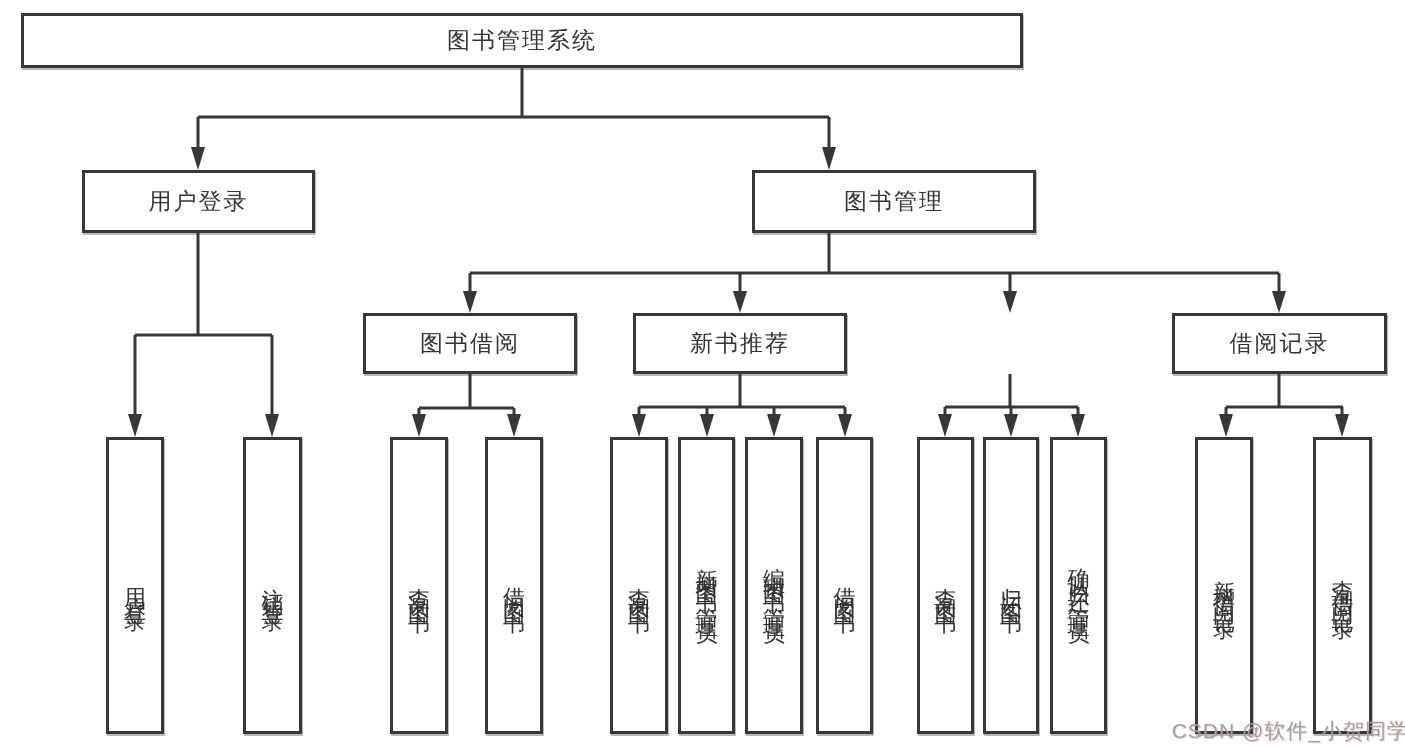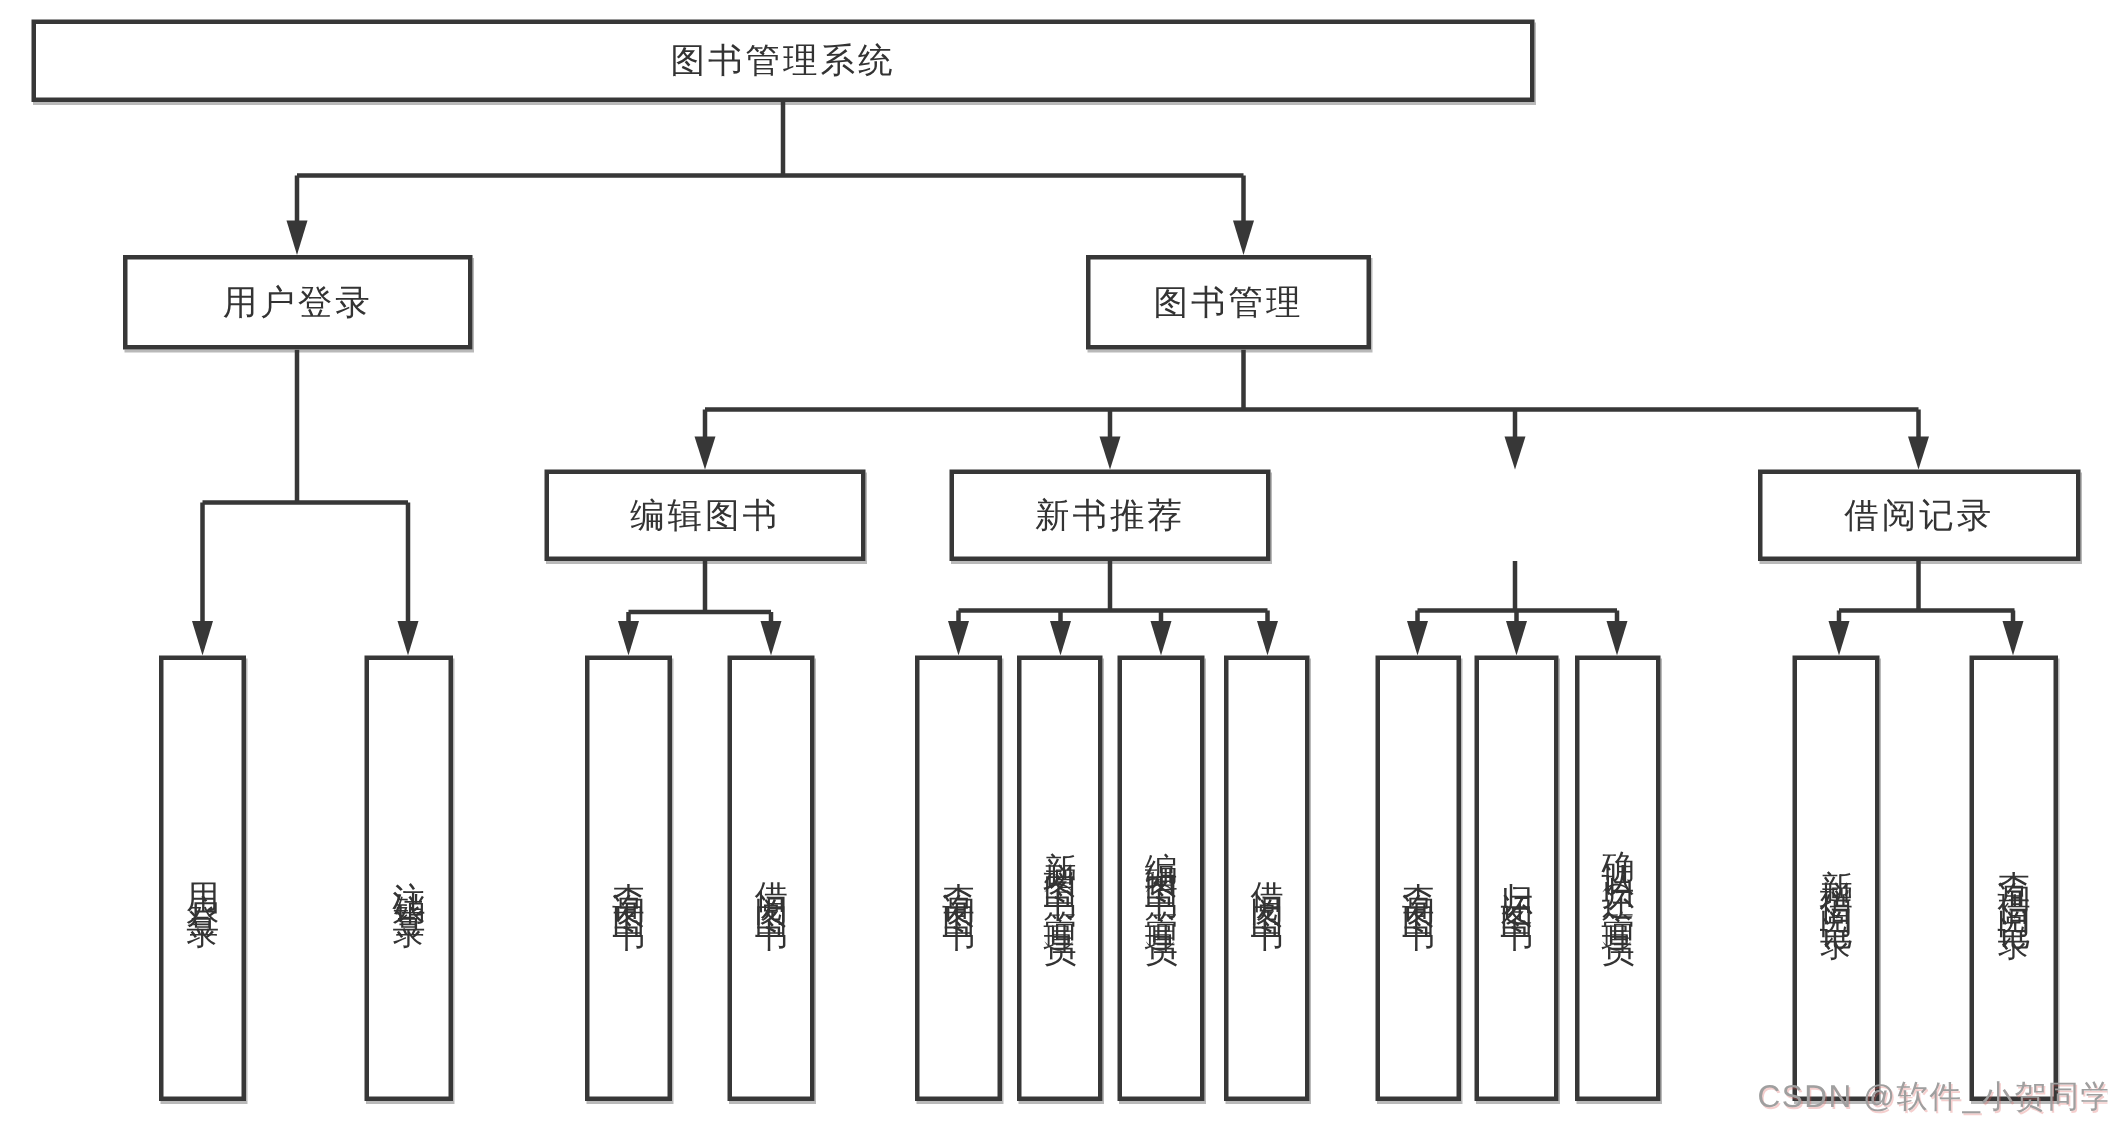--- a/index.html
+++ b/index.html
@@ -107,26 +107,26 @@
     </g>
   </svg>
 
   <div class="box h" style="left:21px; top:13px; width:1002px; height:55px;">
     <span>图书管理系统</span>
   </div>
 
   <div class="box h" style="left:82px; top:170px; width:233px; height:63px;">
     <span>用户登录</span>
   </div>
-  <div class="box h" style="left:724px; top:170px; width:190px; height:63px;text-align:center;">
+  <div class="box h" style="left:752px; top:170px; width:284px; height:63px;text-align:center;">
     <span>图书管理</span>
   </div>
 
   <div class="box h" style="left:363px; top:313px; width:214px; height:61px;">
-    <span>编辑图书</span>
+    <span>图书借阅</span>
   </div>
   <div class="box h" style="left:633px; top:313px; width:214px; height:61px;">
     <span>新书推荐</span>
   </div>
   <div class="box h" style="left:1172px; top:313px; width:215px; height:61px;">
     <span>借阅记录</span>
   </div>
 
   <div class="box v" style="left:106px; top:437px; width:58px; height:297px;">
     <span>用户登录</span>

